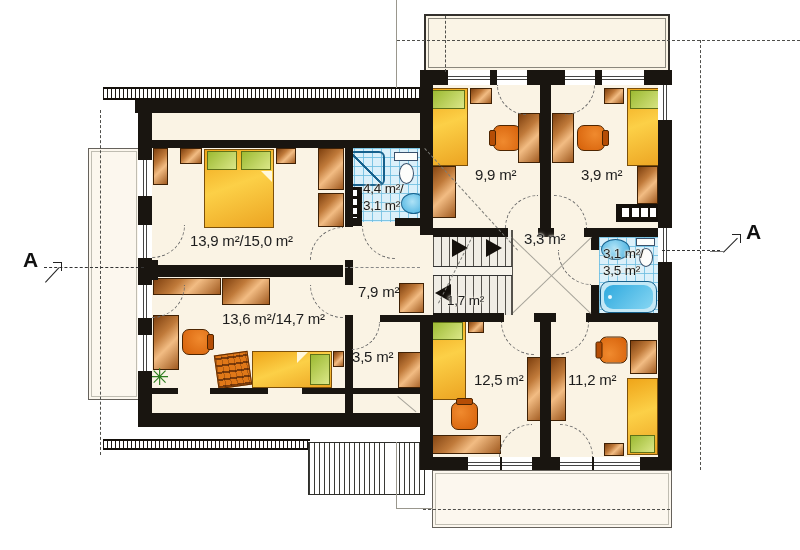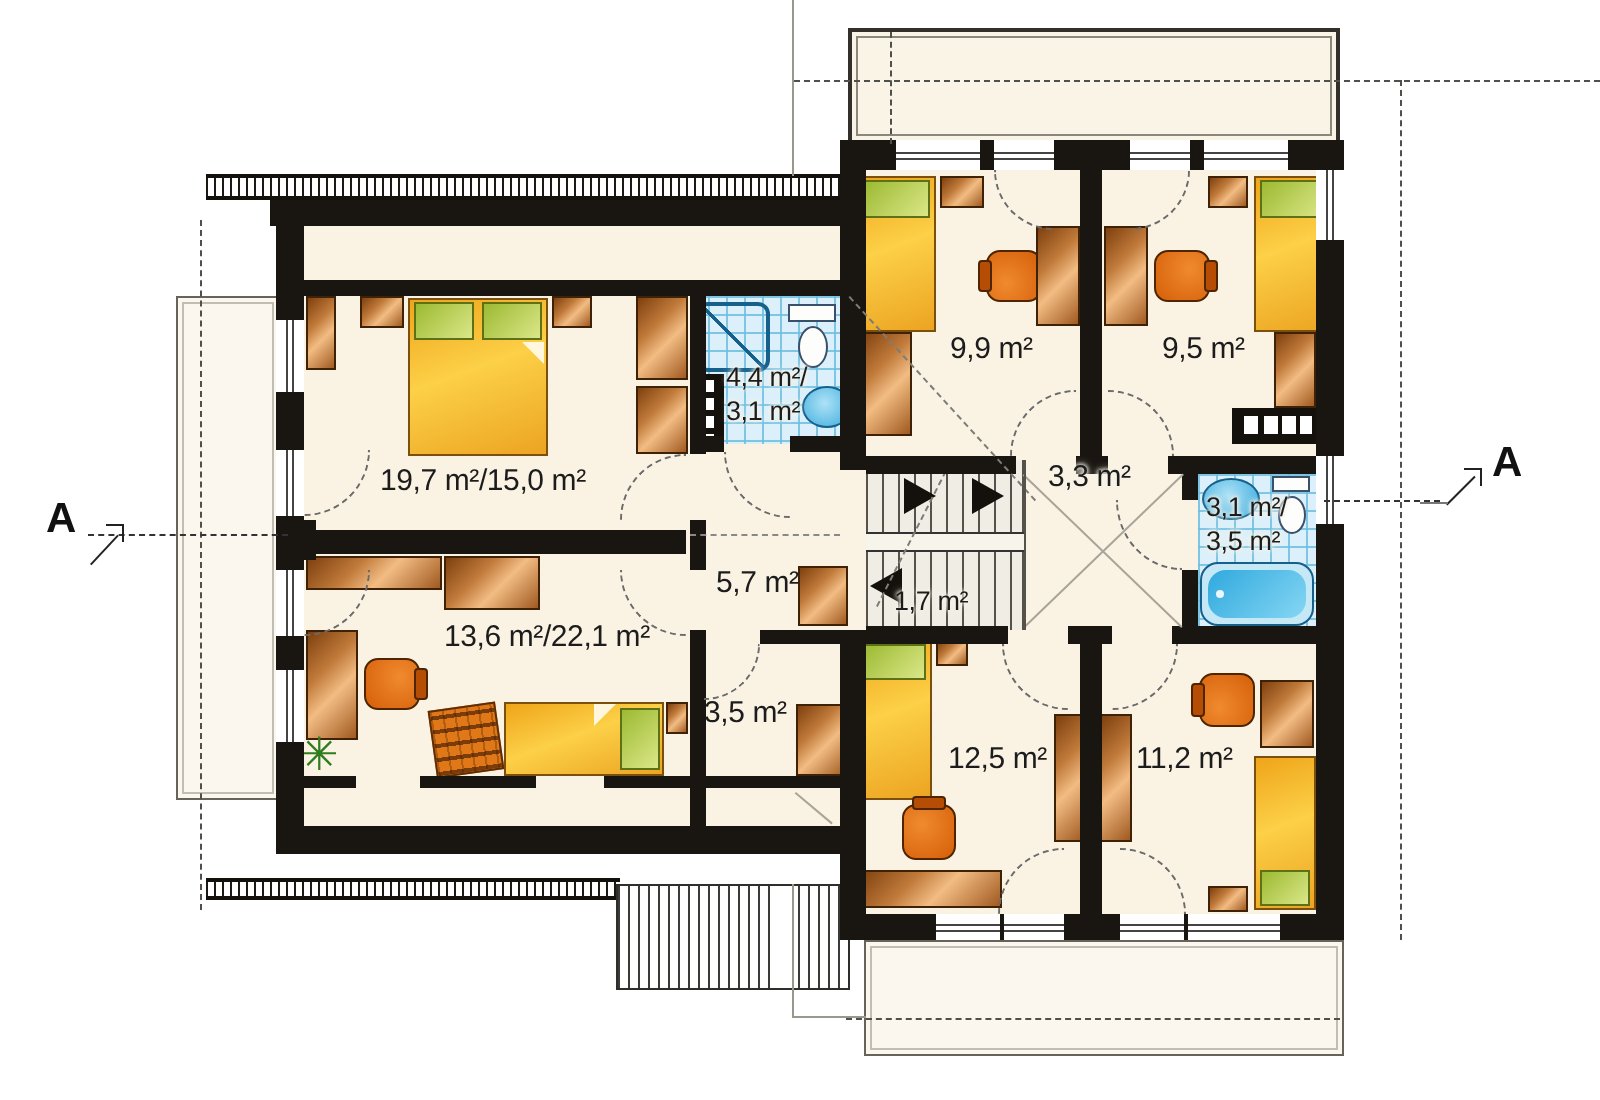--- a/index.html
+++ b/index.html
@@ -281,28 +281,28 @@
   <div class="thin-v" style="left:512px;top:230px;height:85px;border-color:#55524c;"></div>
 
   <div class="marker" style="left:23px;top:248px;">A</div>
   <div class="diag" style="left:45px;top:282px;width:20px;border-top:1.5px solid #222;transform:rotate(-47deg);"></div>
   <div class="chev" style="left:53px;top:262px;"></div>
   <div class="marker" style="left:746px;top:220px;">A</div>
   <div class="diag" style="left:723px;top:252px;width:20px;border-top:1.5px solid #222;transform:rotate(-45deg);"></div>
   <div class="chev" style="left:732px;top:234px;"></div>
   <div class="thin-h" style="left:710px;top:251px;width:14px;border-color:#777;"></div>
 
-  <div class="label" style="left:190px;top:232px;">19,7 m²/15,0 m²</div>
-  <div class="label" style="left:222px;top:310px;">13,6 m²/22,1 m²</div>
+  <div class="label" style="left:190px;top:232px;">13,9 m²/15,0 m²</div>
+  <div class="label" style="left:222px;top:310px;">13,6 m²/14,7 m²</div>
   <div class="label sm halo" style="left:363px;top:181px;">4,4 m²/</div>
   <div class="label sm halo" style="left:363px;top:198px;">3,1 m²</div>
-  <div class="label" style="left:358px;top:283px;">5,7 m²</div>
+  <div class="label" style="left:358px;top:283px;">7,9 m²</div>
   <div class="label" style="left:352px;top:348px;">3,5 m²</div>
   <div class="label sm halo" style="left:447px;top:293px;">1,7 m²</div>
   <div class="label halo" style="left:524px;top:230px;">3,3 m²</div>
   <div class="label" style="left:475px;top:166px;">9,9 m²</div>
-  <div class="label" style="left:581px;top:166px;">9,5 m²</div>
+  <div class="label" style="left:581px;top:166px;">3,9 m²</div>
   <div class="label sm halo" style="left:603px;top:246px;">3,1 m²/</div>
   <div class="label sm halo" style="left:603px;top:263px;">3,5 m²</div>
   <div class="label" style="left:474px;top:371px;">12,5 m²</div>
   <div class="label" style="left:568px;top:371px;">11,2 m²</div>
 
 </div>
 
 </body></html>

